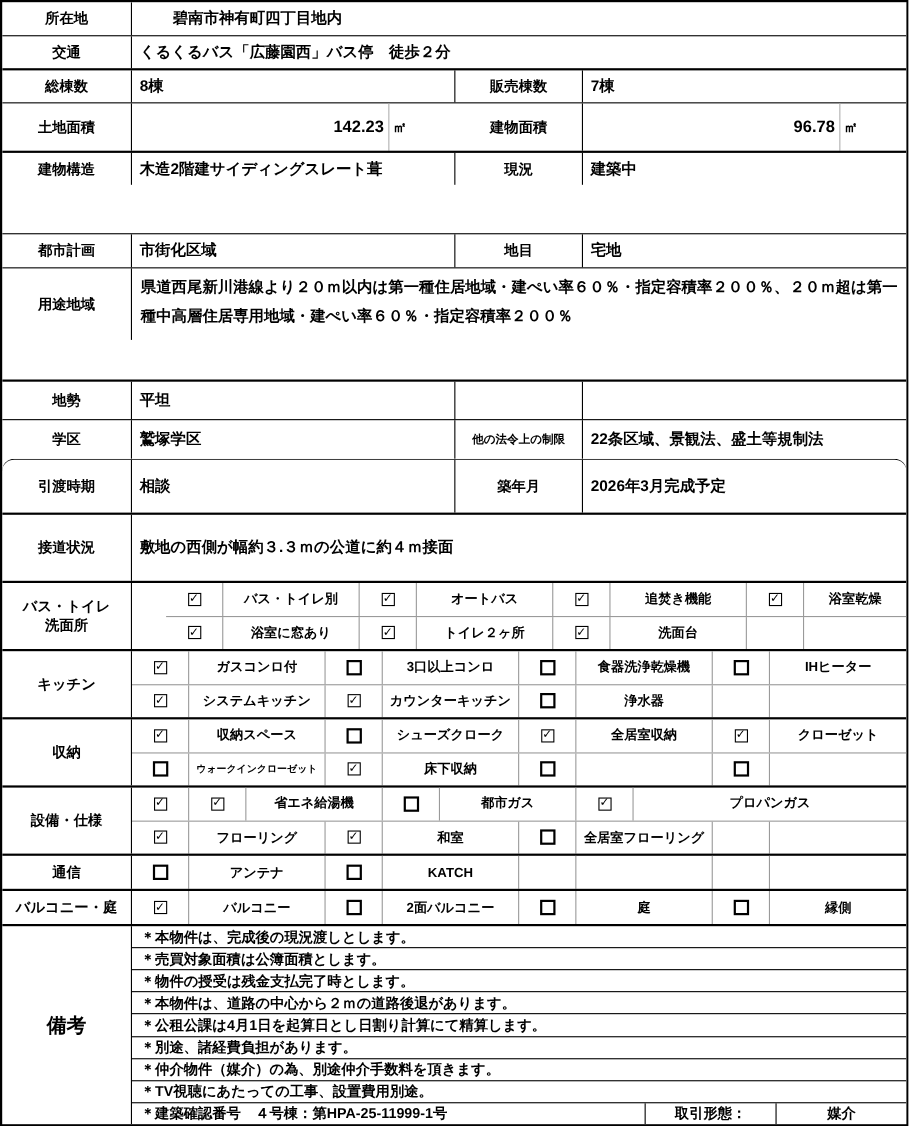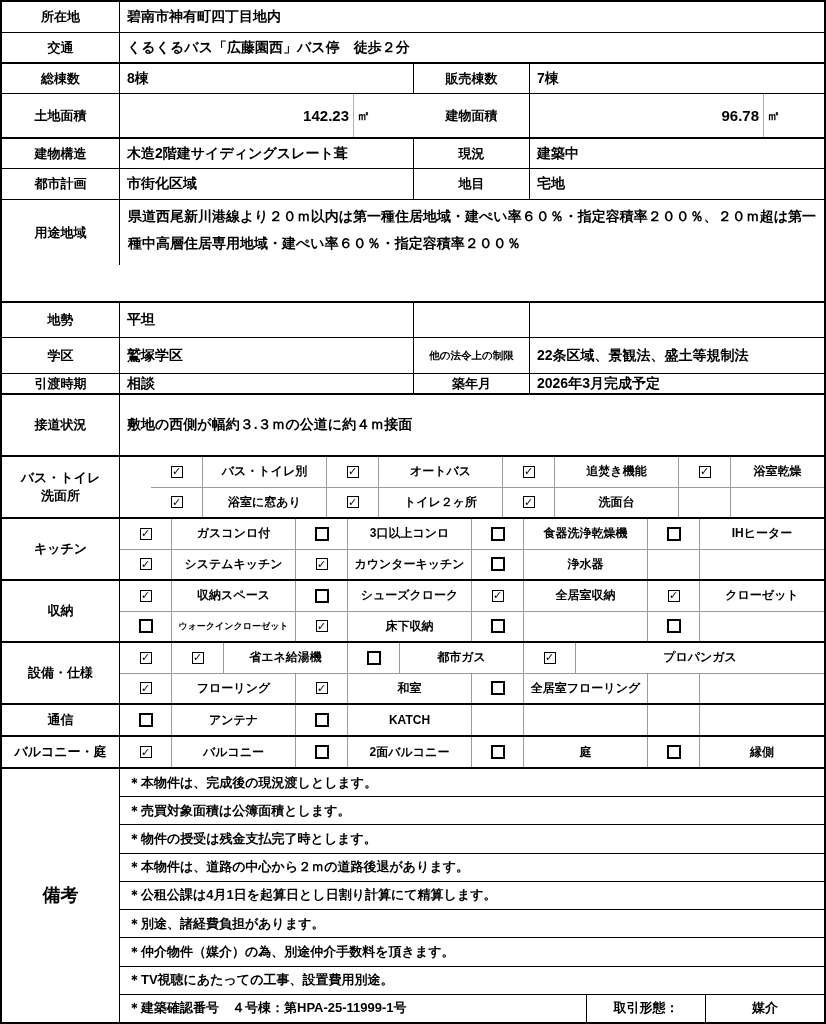--- a/index.html
+++ b/index.html
@@ -4,21 +4,21 @@
 <style>
   html,body{margin:0;padding:0;background:#fff;}
   .sheet{
     width:826px;height:1024px;box-sizing:border-box;
     border:2px solid #000;background:#fff;color:#000;
     display:flex;flex-direction:column;overflow:hidden;
     font-family:"Liberation Sans","DejaVu Sans",sans-serif;font-weight:bold;
   }
   .sheet *{box-sizing:border-box;}
   .row{display:flex;flex:none;border-top:1px solid #000;align-items:stretch;}
-  .row:first-child{border-top:none;}
+  .row:first-child{border-top:none;gap:30px;}
   .row.thick{border-top-width:2px;}
   .hcell{
     width:118px;flex:none;display:flex;align-items:center;justify-content:center;
     text-align:center;font-size:13px;border-right:1px solid #000;
     white-space:pre-line;line-height:1.35;padding:1px 2px;
   }
   .val{flex:1;display:flex;align-items:center;padding:1px 7px;font-size:14px;min-width:0;}
   .n-zoning .val{display:block;line-height:27px;padding:3px 8px;}
   .v1{width:294px;flex:none;border-right:1px solid #000;}
   .h2{
@@ -76,21 +76,21 @@
       <div class="h2">建物面積</div>
       <div class="num">96.78</div>
       <div class="unit last">㎡</div>
     </div>
     <div class="row t-pair n-structure thick" style="height: 31px;">
       <div class="hcell">建物構造</div>
       <div class="val v1">木造2階建サイディングスレート葺</div>
       <div class="h2">現況</div>
       <div class="val">建築中</div>
     </div>
-    <div class="row t-pair n-planning" style="height: 31px;">
+    <div class="row t-pair n-planning" style="height: 31px; margin-top: 44px;">
       <div class="hcell">都市計画</div>
       <div class="val v1">市街化区域</div>
       <div class="h2">地目</div>
       <div class="val">宅地</div>
     </div>
     <div class="row t-full n-zoning" style="height: 66px;">
       <div class="hcell">用途地域</div>
       <div class="val">県道西尾新川港線より２０ｍ以内は第一種住居地域・建ぺい率６０％・指定容積率２００％、２０ｍ超は第一種中高層住居専用地域・建ぺい率６０％・指定容積率２００％</div>
     </div>
     <div class="row t-pair n-terrain thick" style="height: 36px; margin-top: 36px;">
@@ -98,21 +98,21 @@
       <div class="val v1">平坦</div>
       <div class="h2"></div>
       <div class="val"></div>
     </div>
     <div class="row t-pair n-school" style="height: 36px;">
       <div class="hcell">学区</div>
       <div class="val v1">鷲塚学区</div>
       <div class="h2 small">他の法令上の制限</div>
       <div class="val">22条区域、景観法、盛土等規制法</div>
     </div>
-    <div class="row t-pair n-handover" style="height: 20px;">
+    <div class="row t-pair n-handover" style="height: 49px; border-radius: 11px;">
       <div class="hcell">引渡時期</div>
       <div class="val v1">相談</div>
       <div class="h2">築年月</div>
       <div class="val">2026年3月完成予定</div>
     </div>
     <div class="row t-full n-road thick" style="height: 62px;">
       <div class="hcell">接道状況</div>
       <div class="val">敷地の西側が幅約３.３ｍの公道に約４ｍ接面</div>
     </div>
     <div class="row t-features n-bath-toilet thick" style="height: 62px; gap: 31px;">

